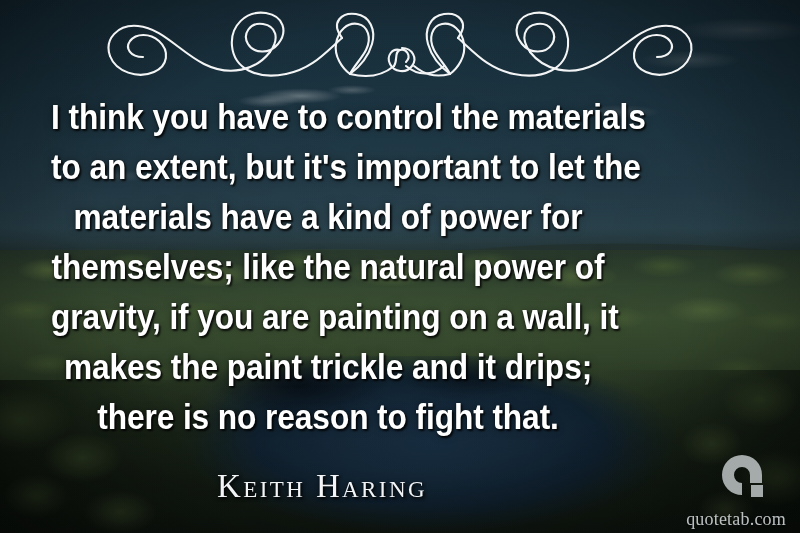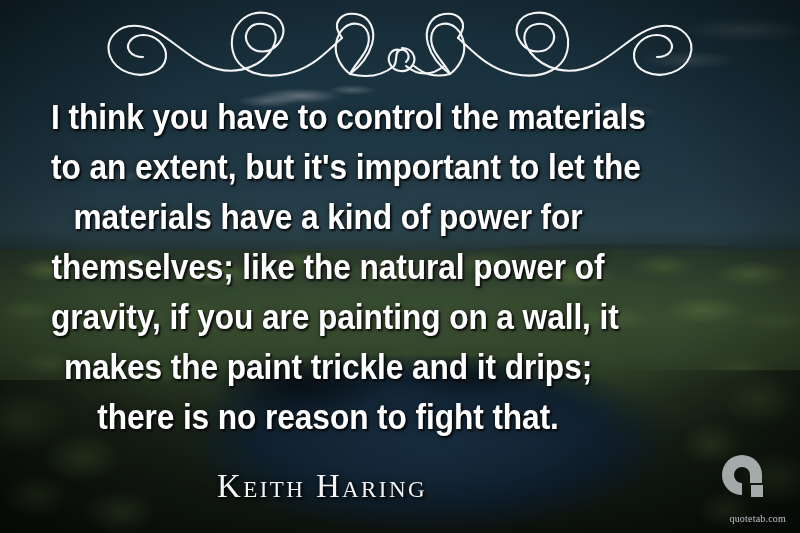--- a/index.html
+++ b/index.html
@@ -180,21 +180,21 @@
   }
   .wm-mark {
     position:absolute; right:18px; top:2px;
     width:54px; height:56px;
     opacity:.74;
   }
   .wm-mark svg { display:block; }
   .wm-text {
     position:absolute; right:4px; bottom:4px;
     font-family:"Liberation Serif", serif;
-    font-size:10px;
+    font-size:18px;
     line-height:16px;
     color:#e8ecef;
     opacity:.80;
     letter-spacing:.2px;
     text-shadow:0 1px 2px rgba(0,0,0,.65);
   }
 </style>
 </head>
 <body>
 

